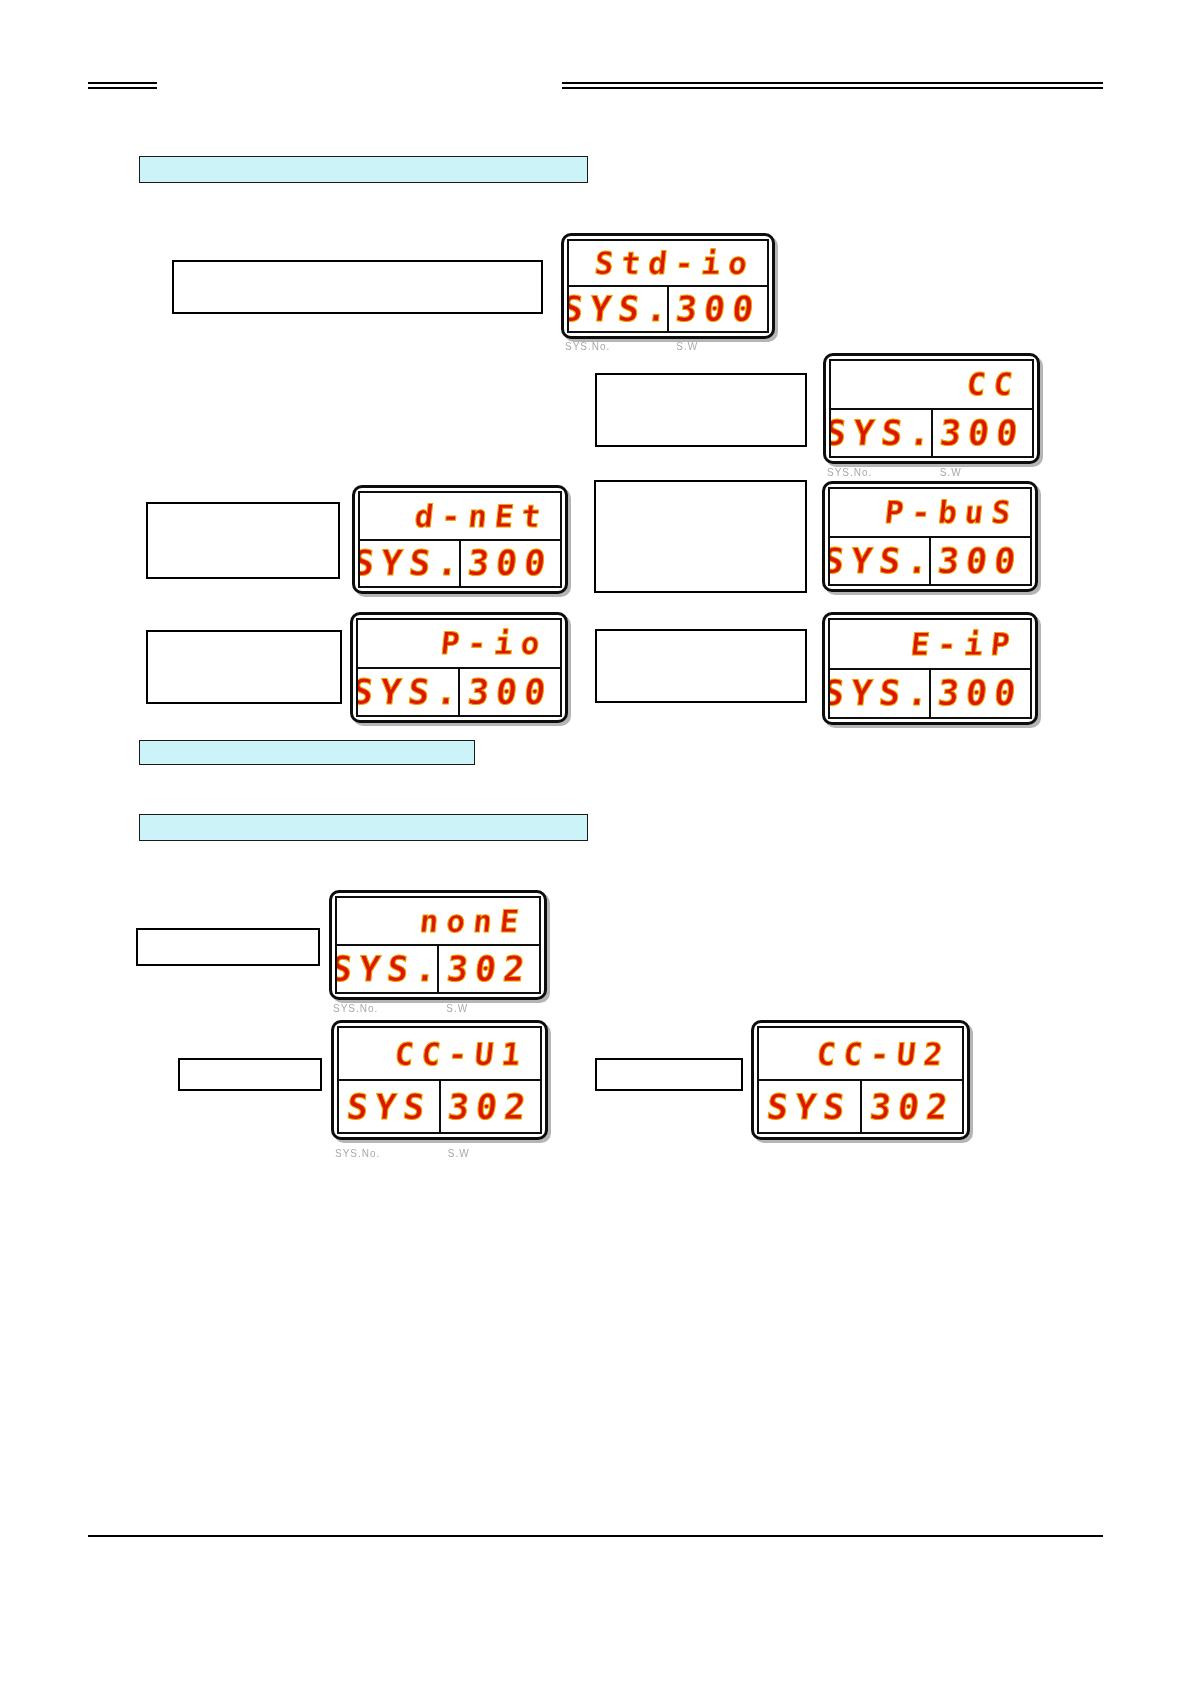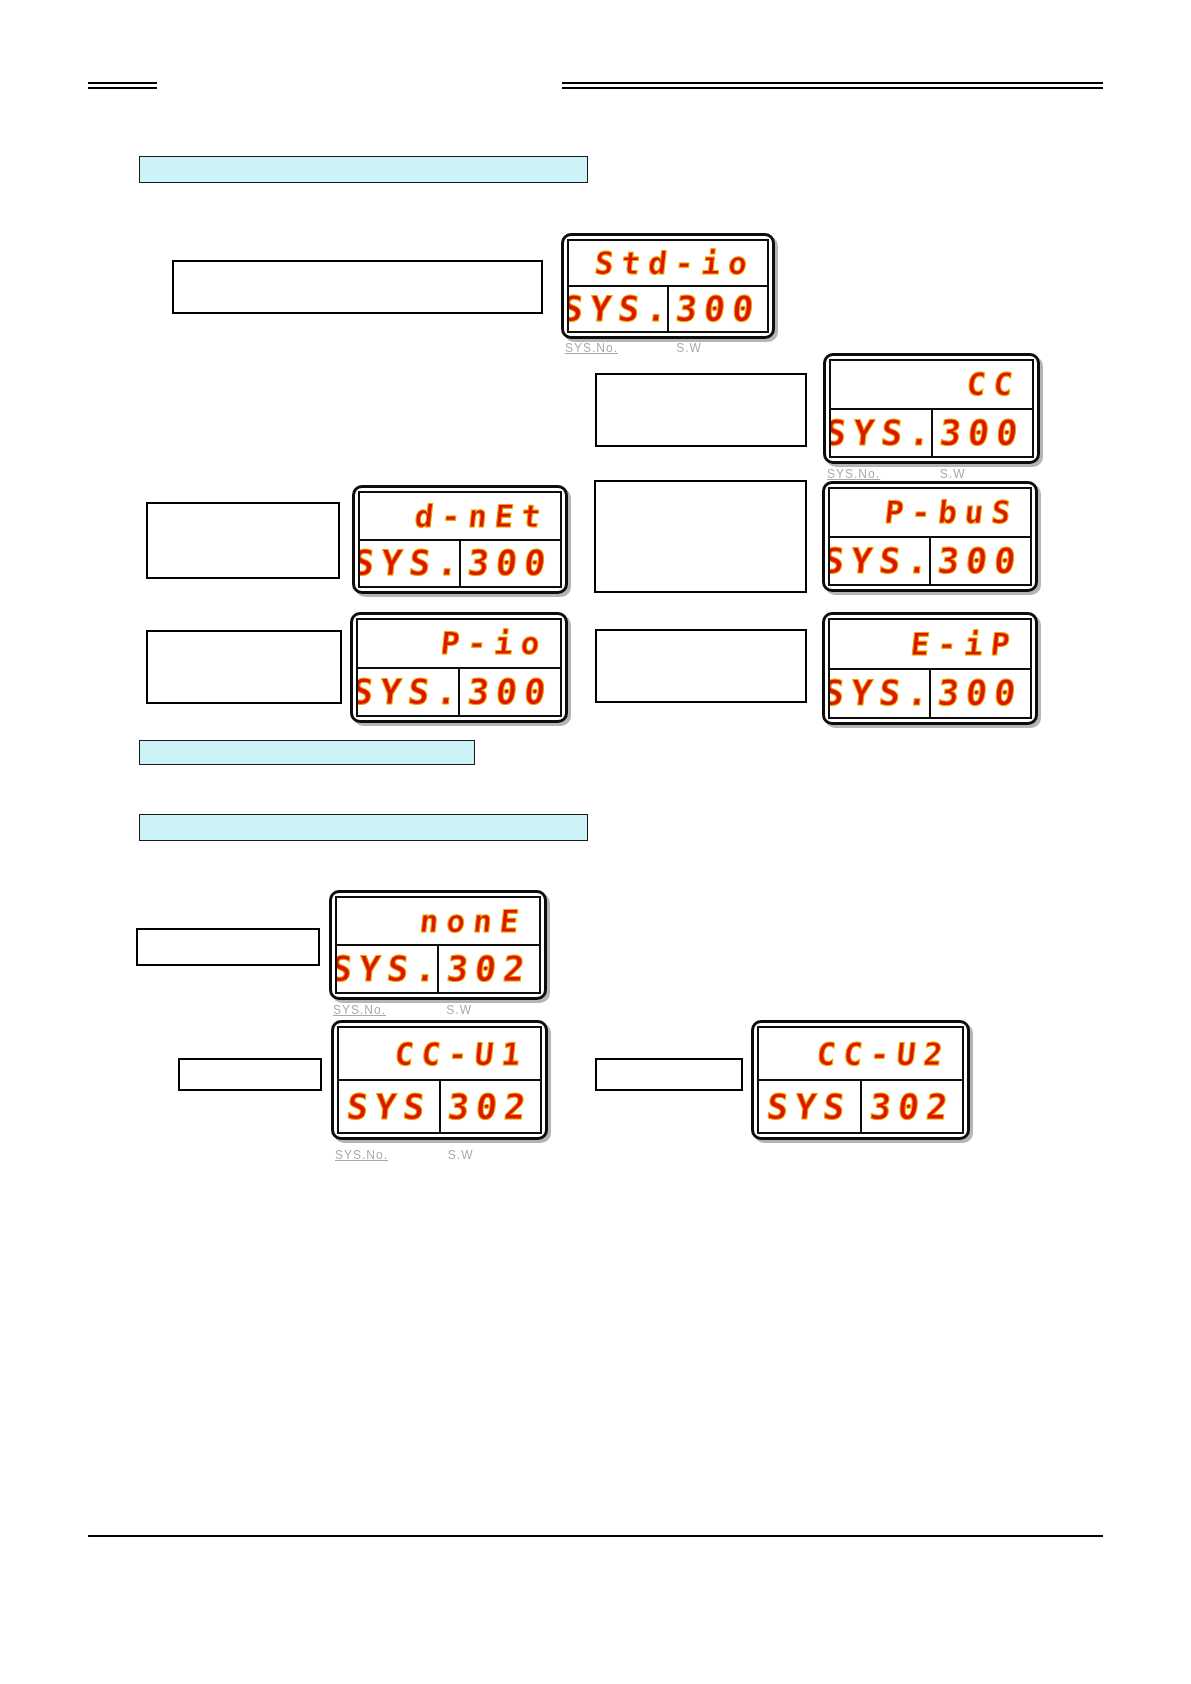--- a/index.html
+++ b/index.html
@@ -35,22 +35,22 @@
     color:#dd1400;
     -webkit-text-stroke:1px #eaa800;
     text-shadow:0 0 1px #c79400;
     transform:skewX(-6deg);
     white-space:pre;
   }
   .seg-top{font-size:31px;letter-spacing:8px;}
   .seg-bot{font-size:35px;letter-spacing:7px;}
   
   .caption{
-    color:#9a9a9a;font-size:12px;letter-spacing:1px;opacity:.85;
-    font-family:"Liberation Sans", sans-serif;white-space:nowrap;text-decoration:underline;
+    color:#9a9a9a;font-size:10px;letter-spacing:1px;opacity:.85;
+    font-family:"Liberation Sans", sans-serif;white-space:nowrap;
   }
   .caption .cap-r{position:absolute;left:52%;}
 </style>
 </head>
 <body>
 
 <div id="canvas">
 
   <div class="abs dbl-rule" style="left:88px;top:82px;width:69px;"></div>
   <div class="abs dbl-rule" style="left:562px;top:82px;width:541px;"></div>

